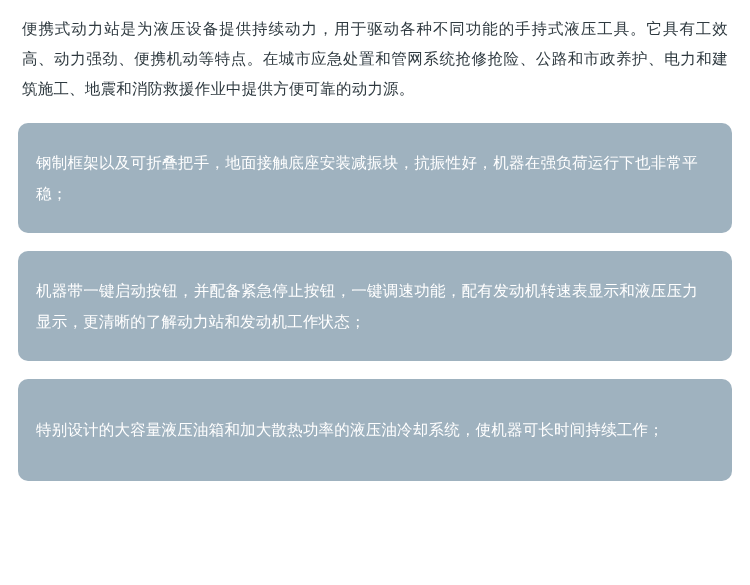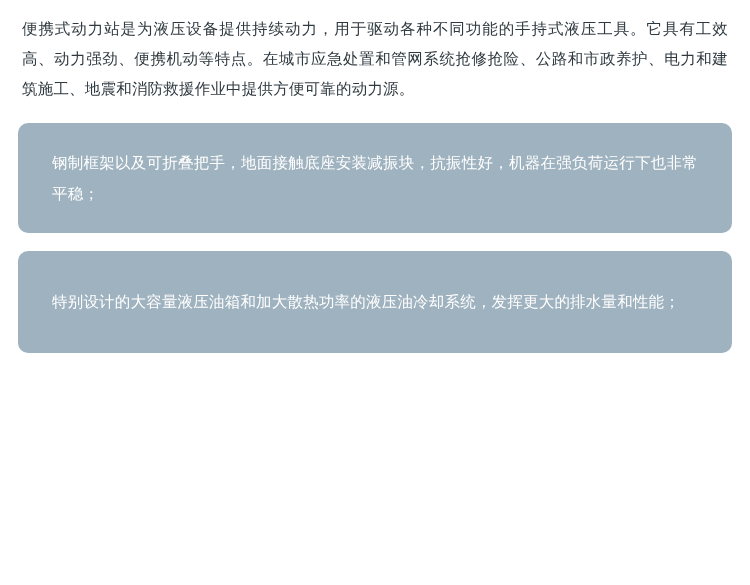--- a/index.html
+++ b/index.html
@@ -34,21 +34,21 @@
     margin-top: 18px;
     padding: 0 18px;
     display: flex;
     flex-direction: column;
     gap: 18px;
   }
   .feature-card {
     background: #9fb2bf;
     border-radius: 10px;
     box-sizing: border-box;
-    padding: 24px 34px 24px 34px;
+    padding: 24px 34px 24px 18px;
     color: #ffffff;
     font-size: 15.5px;
     line-height: 2.0;
     letter-spacing: 0.2px;
     min-height: 96px;
     display: flex;
     align-items: center;
     text-align: justify;
   }
   .feature-card .feature-text {
@@ -69,20 +69,23 @@
     <p>便携式动力站是为液压设备提供持续动力，用于驱动各种不同功能的手持式液压工具。它具有工效高、动力强劲、便携机动等特点。在城市应急处置和管网系统抢修抢险、公路和市政养护、电力和建筑施工、地震和消防救援作业中提供方便可靠的动力源。</p>
   </div>
 
   <div class="features">
 
     <div class="feature-card card-1">
       <span class="feature-text">钢制框架以及可折叠把手，地面接触底座安装减振块，抗振性好，机器在强负荷运行下也非常平稳；</span>
     </div>
 
 
+    <div class="feature-card card-3">
+      <span class="feature-text">机器带一键启动按钮，并配备紧急停止按钮，一键调速功能，配有发动机转速表显示和液压压力显示，更清晰的了解动力站和发动机工作状态；</span>
+    </div>
 
     <div class="feature-card card-4">
-      <span class="feature-text">特别设计的大容量液压油箱和加大散热功率的液压油冷却系统，发挥更大的排水量和性能；</span>
+      <span class="feature-text">特别设计的大容量液压油箱和加大散热功率的液压油冷却系统，使机器可长时间持续工作；</span>
     </div>
 
   </div>
 
 </div>
 
 </body></html>

